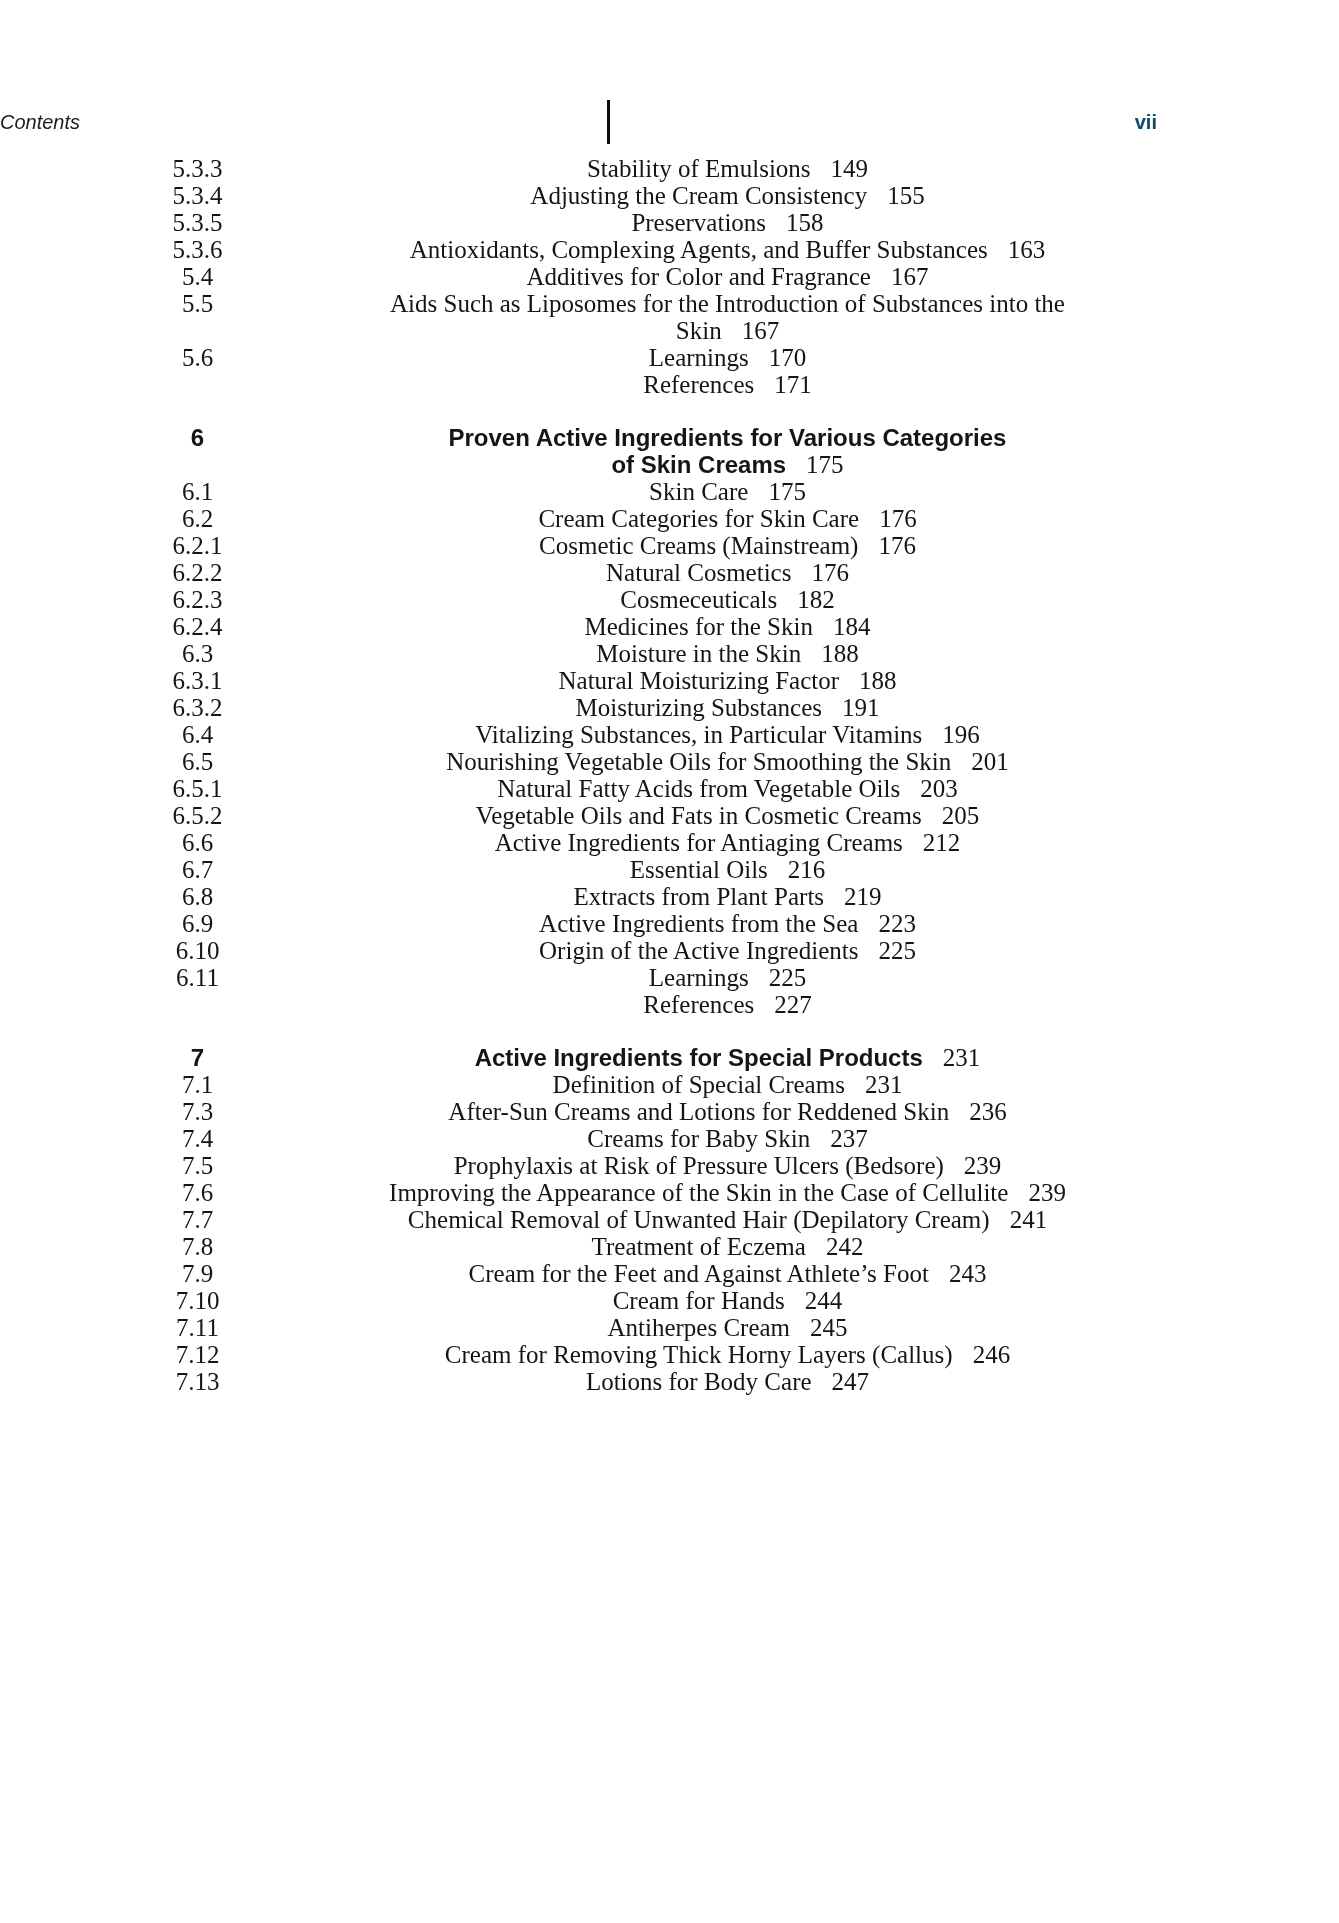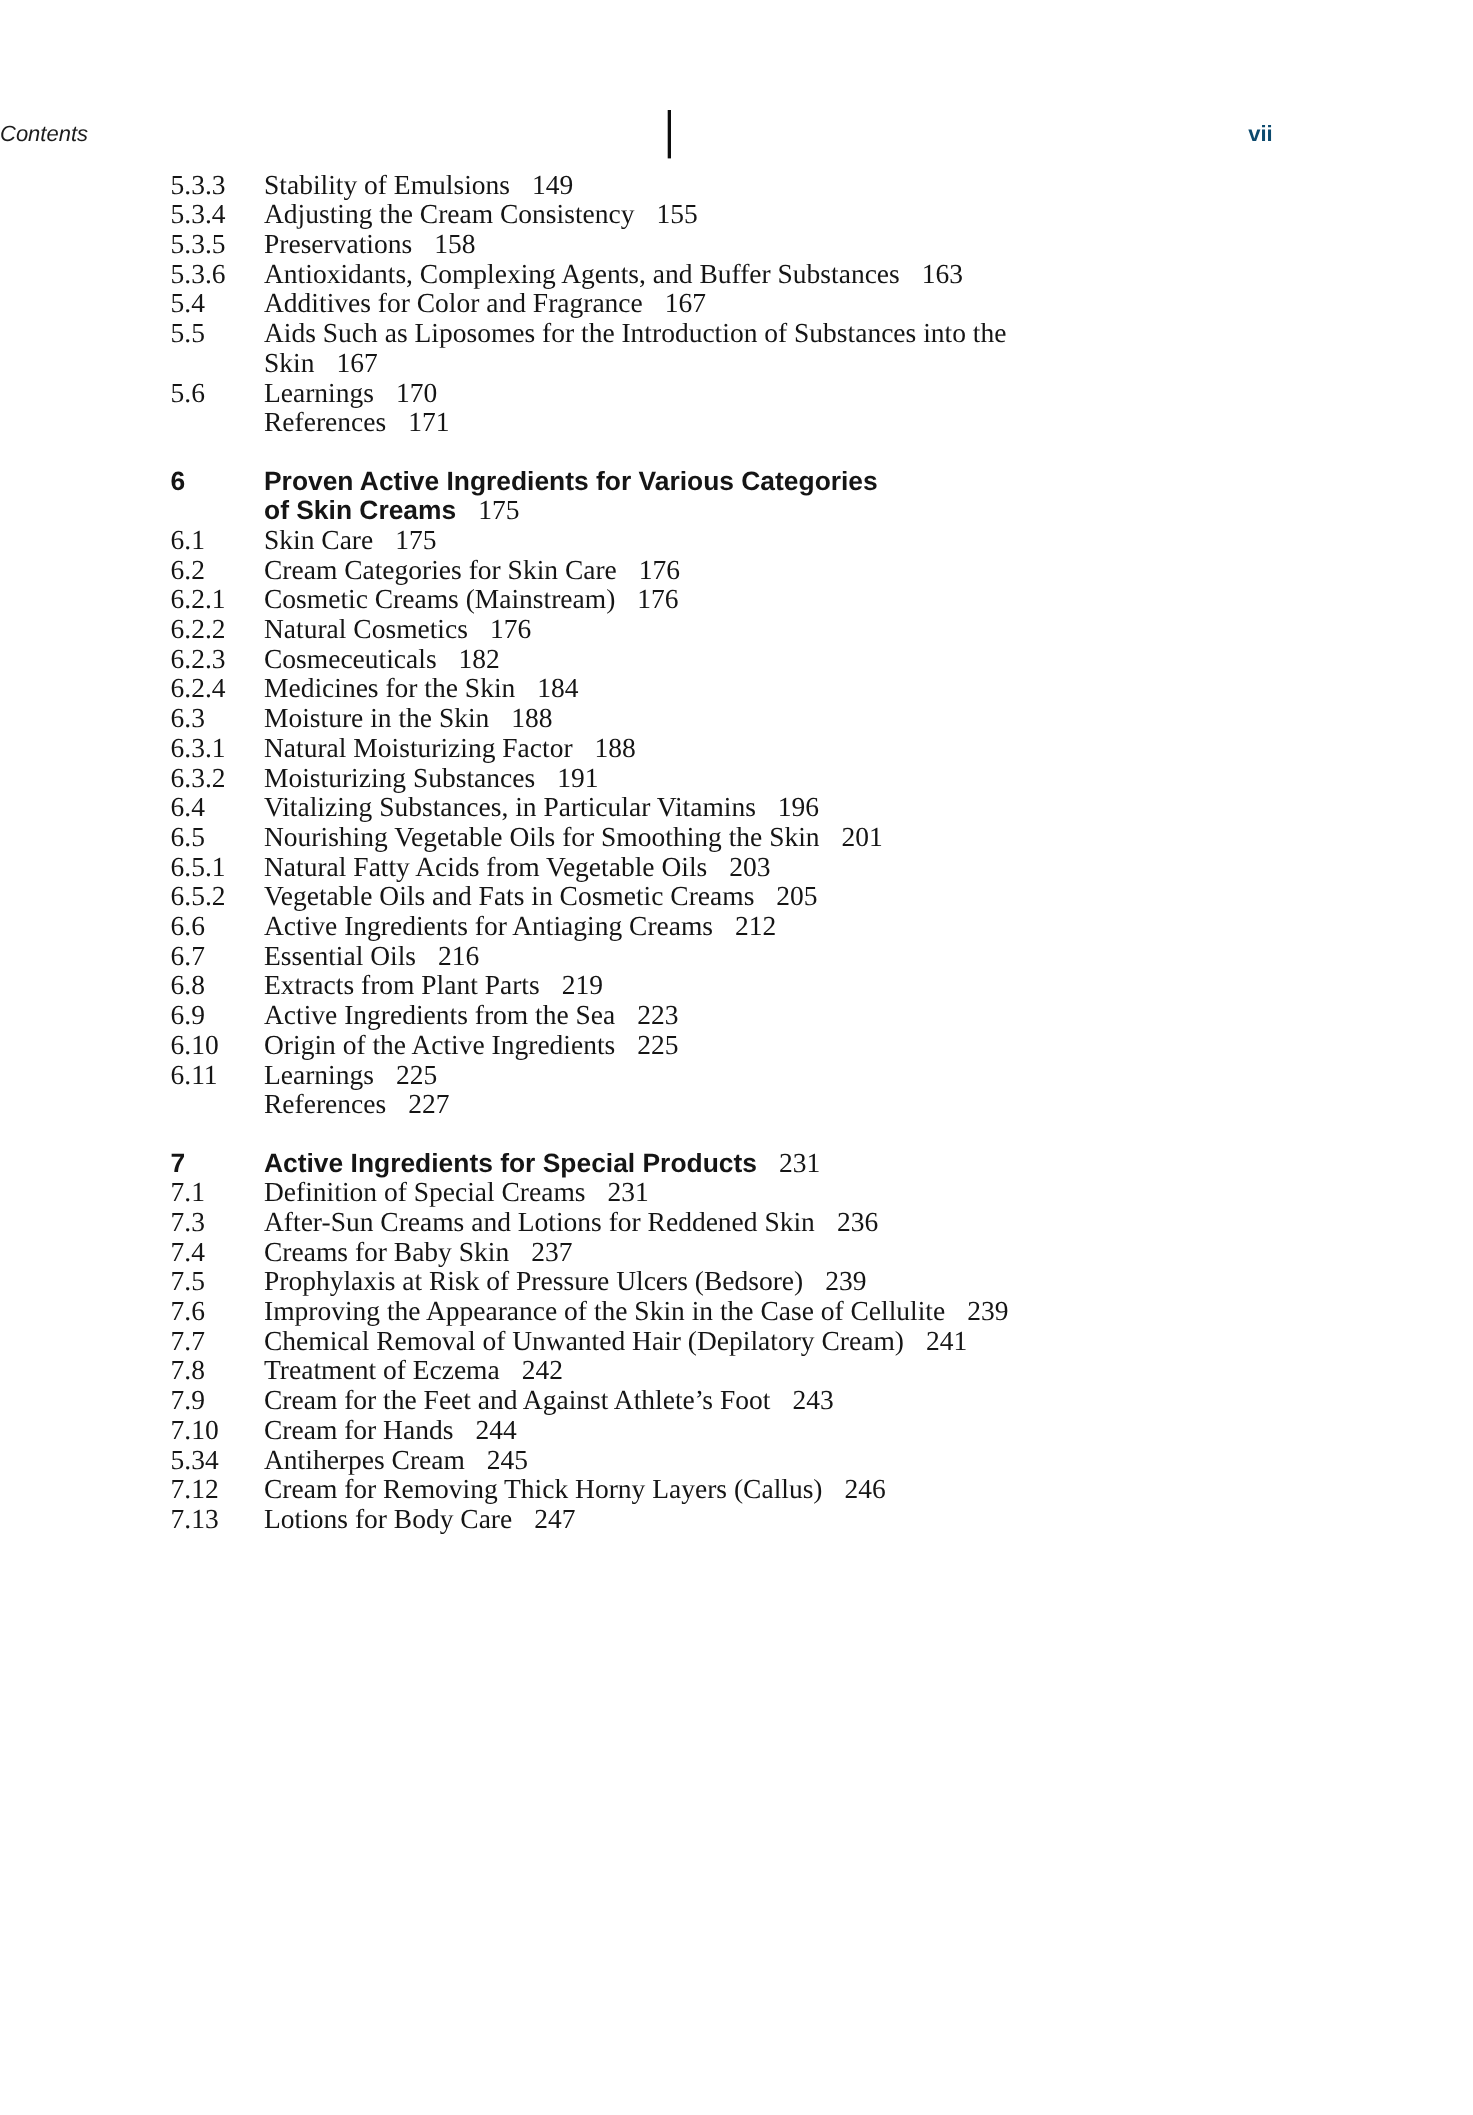--- a/index.html
+++ b/index.html
@@ -36,20 +36,21 @@
   }
   .rh-folio { font-weight: bold; color: #0c4a6e; }
 
   
   .toc {
     position: absolute;
     left: 155px; top: 155px;
     width: 1060px;
     font-size: 25px;
     line-height: 27px;
+    text-align: center;
   }
   .toc-section + .toc-section { margin-top: 26px; }
   .toc-row { display: flex; align-items: flex-start; }
   .col-num { flex: 0 0 85px; }
   .col-text { flex: 1 1 auto; }
   .line { display: block; }
   .page-num {
     margin-left: 20px;
     font-family: "Liberation Serif", serif;
     font-weight: normal;
@@ -310,21 +311,21 @@
             <span class="line"><span>Cream for the Feet and Against Athlete’s Foot</span><span class="page-num">243</span></span>
           </span>
   </div>
         <div class="toc-row">
     <span class="col-num">7.10</span>
     <span class="col-text">
             <span class="line"><span>Cream for Hands</span><span class="page-num">244</span></span>
           </span>
   </div>
         <div class="toc-row">
-    <span class="col-num">5.34</span>
+    <span class="col-num">7.11</span>
     <span class="col-text">
             <span class="line"><span>Antiherpes Cream</span><span class="page-num">245</span></span>
           </span>
   </div>
         <div class="toc-row">
     <span class="col-num">7.12</span>
     <span class="col-text">
             <span class="line"><span>Cream for Removing Thick Horny Layers (Callus)</span><span class="page-num">246</span></span>
           </span>
   </div>

